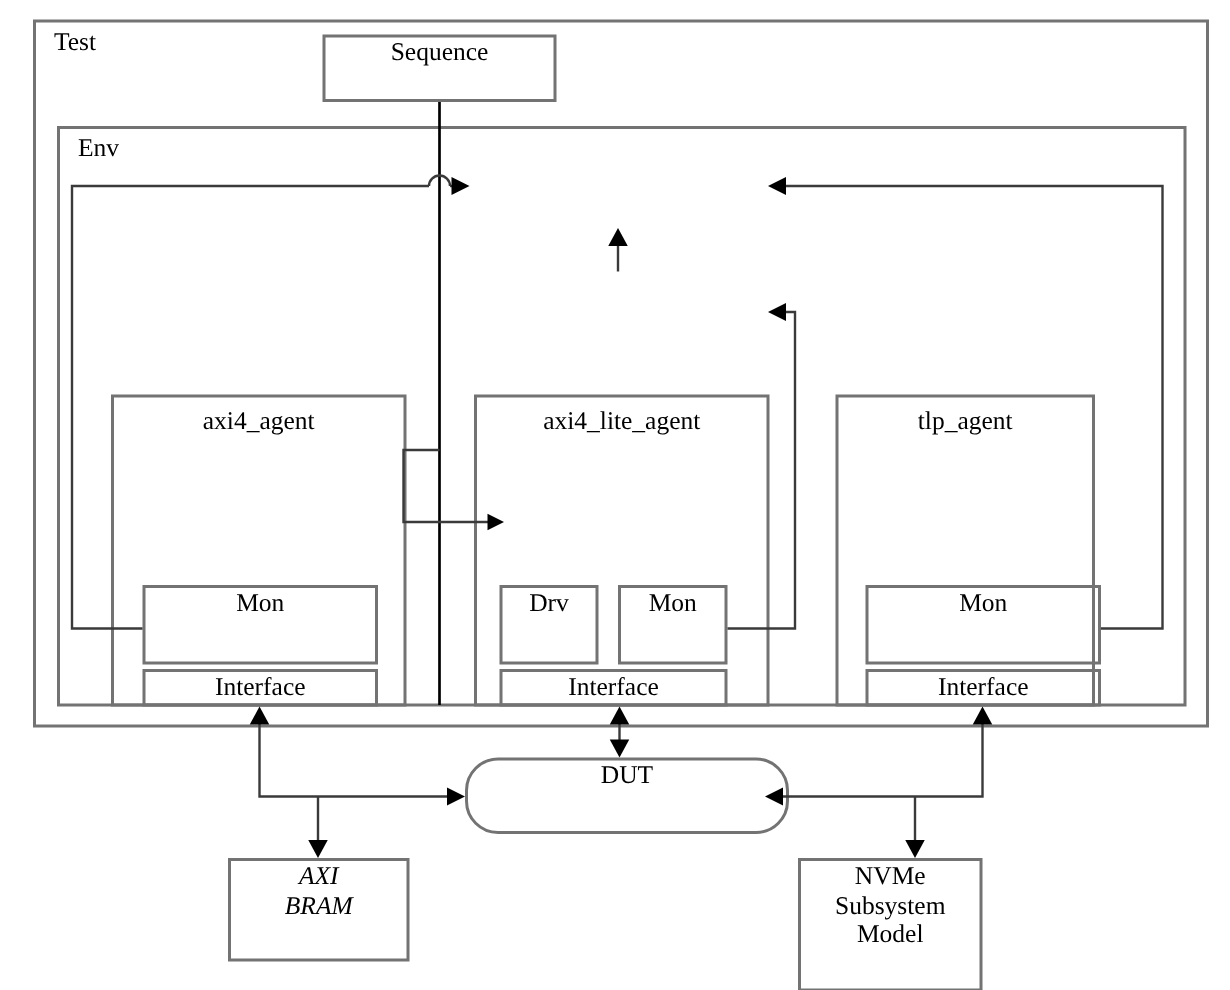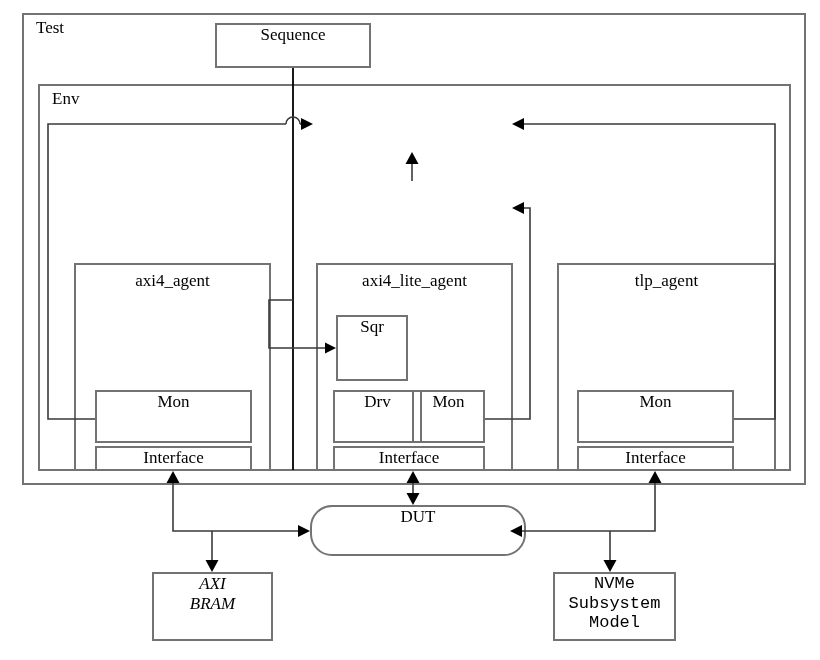--- a/index.html
+++ b/index.html
@@ -102,53 +102,50 @@
   <div class="box leaf" style="left:95px; top:390px; width:157px; height:53px;">
     <span class="label">Mon</span>
   </div>
   <div class="box leaf" style="left:95px; top:446px; width:157px; height:25px;">
     <span class="label">Interface</span>
   </div>
 
   <div class="box agent" style="left:316px; top:263px; width:197px; height:208px;">
     <span class="title">axi4_lite_agent</span>
   </div>
-  <div class="box leaf" style="left:336px; top:315px; width:72px; height:66px;">
-    <span class="label">Sqr</span>
-  </div>
-  <div class="box leaf" style="left:333px; top:390px; width:89px; height:53px;">
+  <div class="box leaf" style="left:333px; top:390px; width:66px; height:53px;">
     <span class="label">Drv</span>
   </div>
   <div class="box leaf" style="left:412px; top:390px; width:73px; height:53px;">
     <span class="label">Mon</span>
   </div>
   <div class="box leaf" style="left:333px; top:446px; width:152px; height:25px;">
     <span class="label">Interface</span>
   </div>
 
-  <div class="box agent" style="left:557px; top:263px; width:219px; height:208px;">
+  <div class="box agent" style="left:557px; top:263px; width:173px; height:208px;">
     <span class="title">tlp_agent</span>
   </div>
   <div class="box leaf" style="left:577px; top:390px; width:157px; height:53px;">
     <span class="label">Mon</span>
   </div>
   <div class="box leaf" style="left:577px; top:446px; width:157px; height:25px;">
     <span class="label">Interface</span>
   </div>
 
   <div class="box leaf" style="left:310px; top:505px; width:216px; height:51px;border-radius:22px;">
     <span class="label">DUT</span>
   </div>
 
   <div class="box leaf" style="left:152px; top:572px; width:121px; height:69px;font-style:italic;">
     <span class="label">AXI
 BRAM</span>
   </div>
 
-  <div class="box leaf" style="left:553px; top:572px; width:123px; height:69px;font-family:Liberation Mono, monospace;">
+  <div class="box leaf" style="left:532px; top:572px; width:123px; height:89px;">
     <span class="label">NVMe
 Subsystem
 Model</span>
   </div>
 
   <svg id="wires" viewBox="0 0 820 660">
 
     <line class="thick" x1="293" y1="68" x2="293" y2="470"></line>
     <polyline points="293,300 269,300 269,348 331,348"></polyline>
     <polygon class="head" points="336,348 325,342.5 325,353.5"></polygon>

